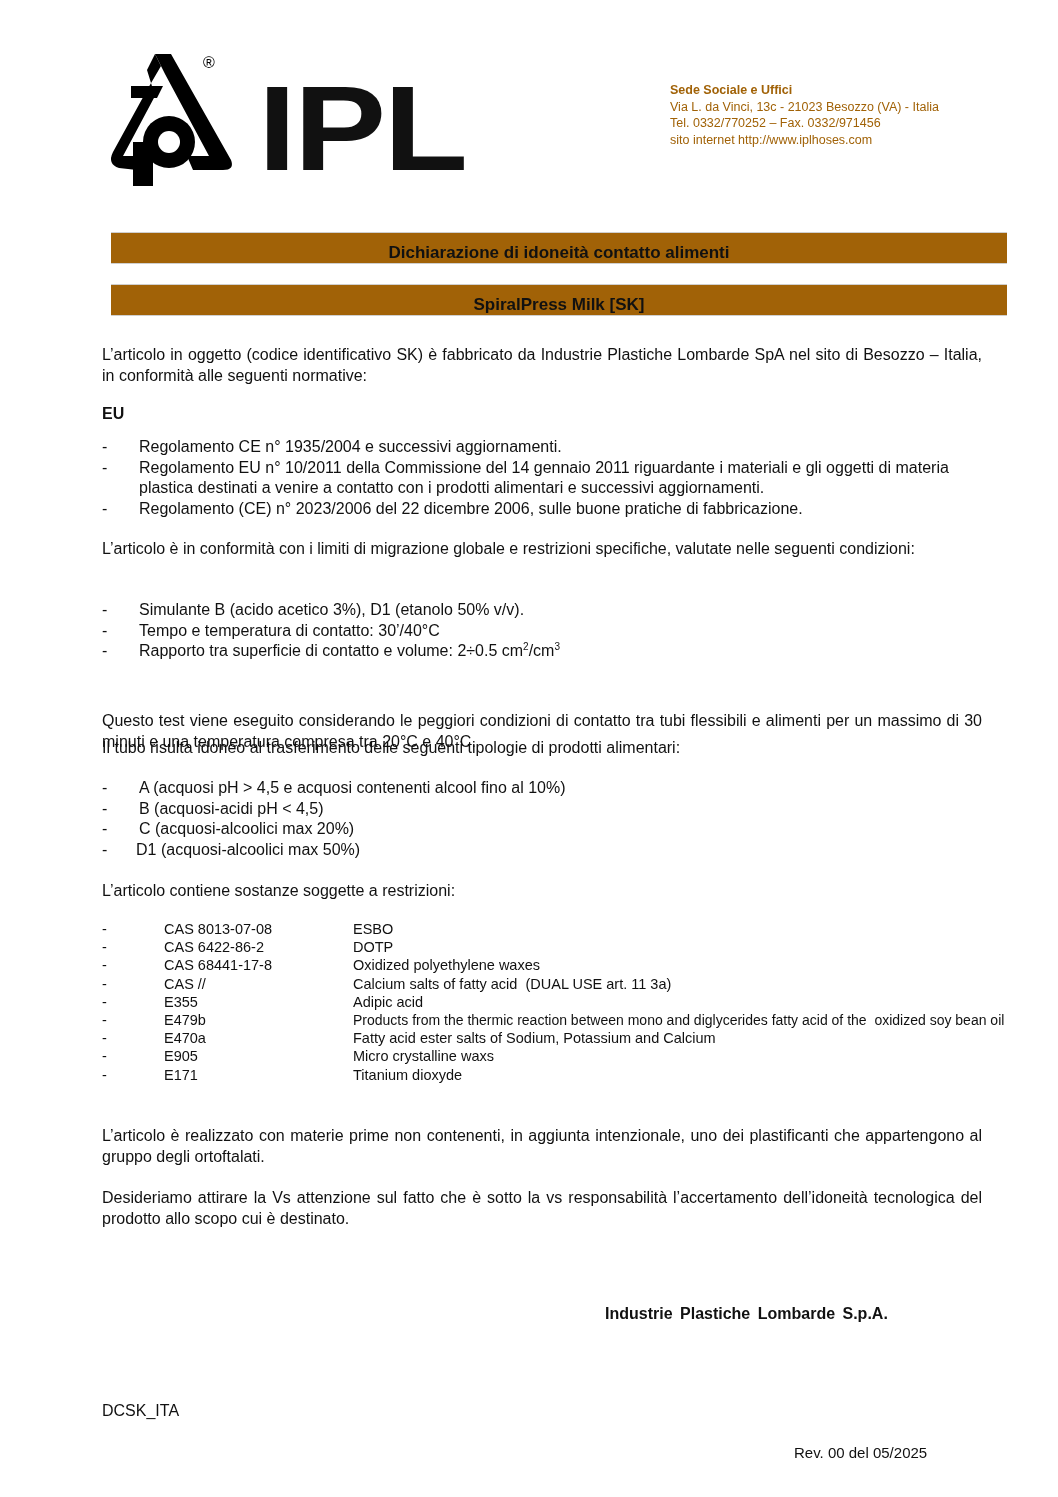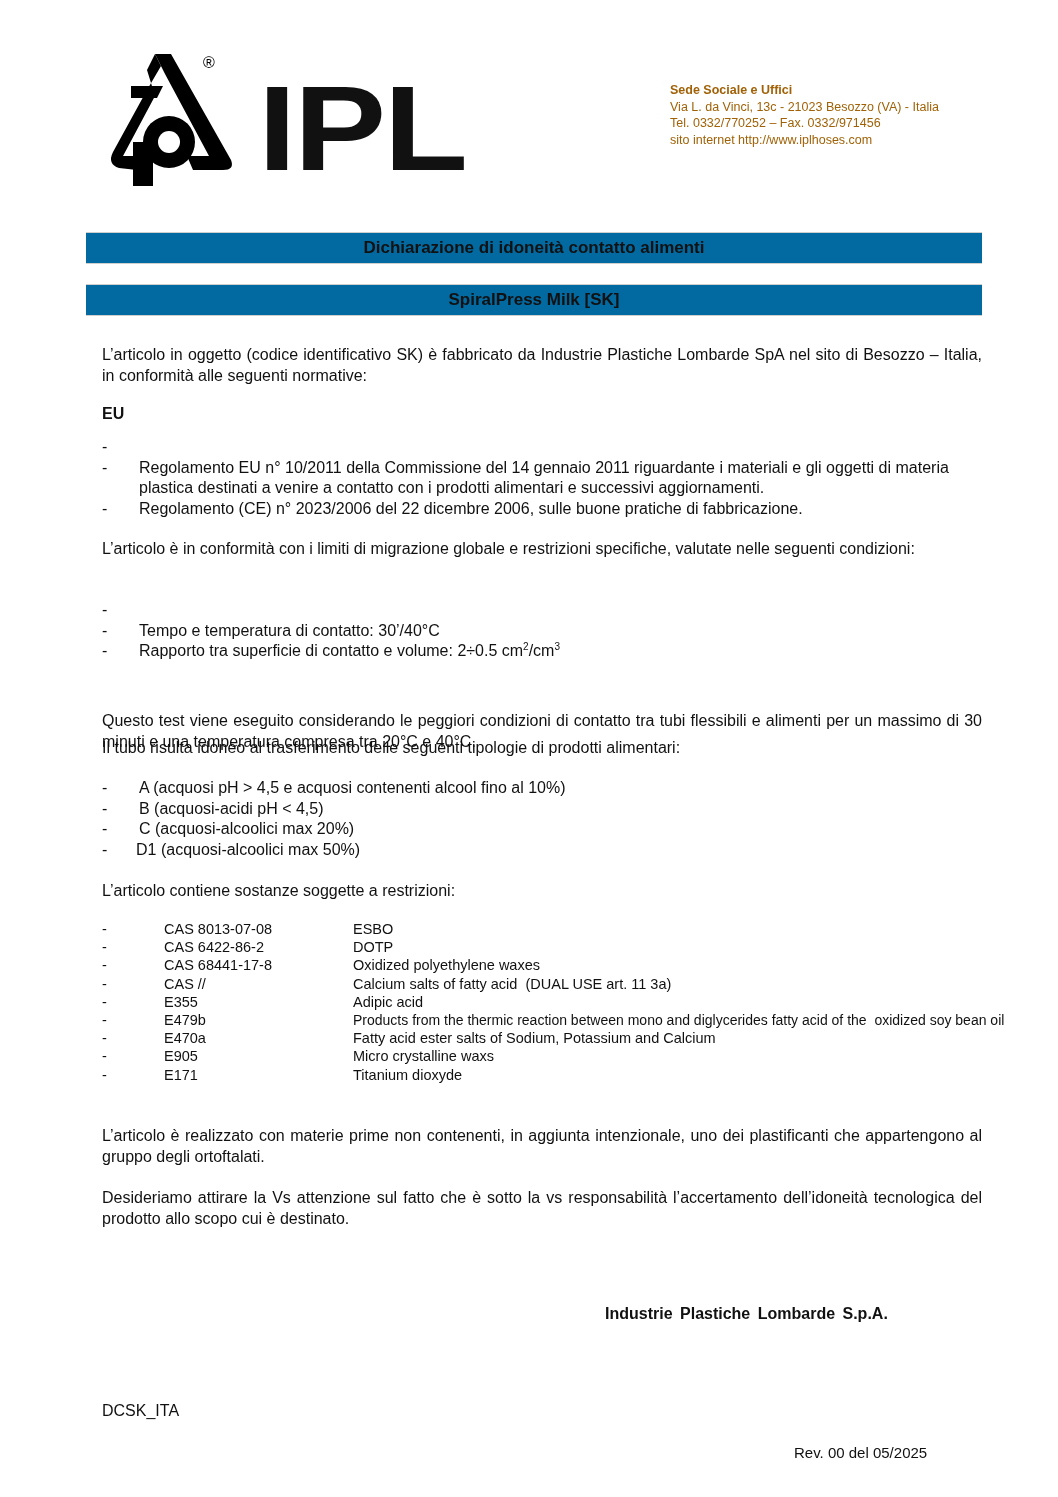--- a/index.html
+++ b/index.html
@@ -2,23 +2,23 @@
 <html><head>
 <meta charset="utf-8">
 <style>
   html, body { margin: 0; padding: 0; background: #ffffff; }
   body { width: 1058px; height: 1497px; position: relative; overflow: hidden;
          font-family: "Liberation Sans", sans-serif; color: #111; }
   .abs { position: absolute; }
   .logo { left: 103px; top: 52px; width: 350px; height: 134px; }
   .addr { left: 670px; top: 82px; font-size: 12.5px; line-height: 16.5px; color: #a16207; }
   .addr .b { font-weight: bold; }
-  .titlebar { left: 86px; width: 896px; height: 30px; background: #0369a1;
+  .titlebar { left: 111px; width: 896px; height: 30px; background: #a16207;
               border-top: 1px solid #cfcfcf; border-bottom: 1px solid #cfcfcf;
-              display: flex; align-items: center; justify-content: center;
+              display: flex; align-items: flex-end; justify-content: center;
               font-weight: bold; font-size: 17px; }
   .para { left: 102px; width: 880px; font-size: 16px; line-height: 21px; text-align: justify; }
   .para.last-left { text-align-last: left; }
   .list { left: 102px; width: 900px; font-size: 16px; line-height: 20.5px; }
   .li { display: flex; }
   .li .dash { width: 37px; flex: none; }
   .cas { left: 102px; width: 930px; font-size: 14.5px; line-height: 18.2px; }
   .cas .row { display: flex; white-space: nowrap; }
   .cas .d { width: 62px; flex: none; }
   .cas .code { width: 189px; flex: none; }
@@ -60,36 +60,38 @@
   <span>SpiralPress Milk [SK]</span>
 </div>
 
 <div class="abs para last-left" style="top:344px;">L’articolo in oggetto (codice identificativo SK) è fabbricato da Industrie Plastiche Lombarde SpA nel sito di Besozzo – Italia, in conformità alle seguenti normative:</div>
 
 <div class="abs heading-eu">EU</div>
 
 <div class="abs list" style="top:437px; width:880px;">
   <div class="li">
       <span class="dash">-</span>
+      <span>Regolamento CE n° 1935/2004 e successivi aggiornamenti.</span>
     </div>
   <div class="li">
       <span class="dash">-</span>
       <span>Regolamento EU n° 10/2011 della Commissione del 14 gennaio 2011 riguardante i materiali e gli oggetti di materia plastica destinati a venire a contatto con i prodotti alimentari e successivi aggiornamenti.</span>
     </div>
   <div class="li">
       <span class="dash">-</span>
       <span>Regolamento (CE) n° 2023/2006 del 22 dicembre 2006, sulle buone pratiche di fabbricazione.</span>
     </div>
 </div>
 
 <div class="abs para last-left" style="top:538px;">L’articolo è in conformità con i limiti di migrazione globale e restrizioni specifiche, valutate nelle seguenti condizioni:</div>
 
 <div class="abs list" style="top:600px;">
   <div class="li">
       <span class="dash">-</span>
+      <span>Simulante B (acido acetico 3%), D1 (etanolo 50% v/v).</span>
     </div>
   <div class="li">
       <span class="dash">-</span>
       <span>Tempo e temperatura di contatto: 30’/40°C</span>
     </div>
   <div class="li">
       <span class="dash">-</span>
       <span><span>Rapporto tra superficie di contatto e volume: 2÷0.5 cm</span><sup>2</sup><span>/cm</span><sup>3</sup></span>
     </div>
 </div>

